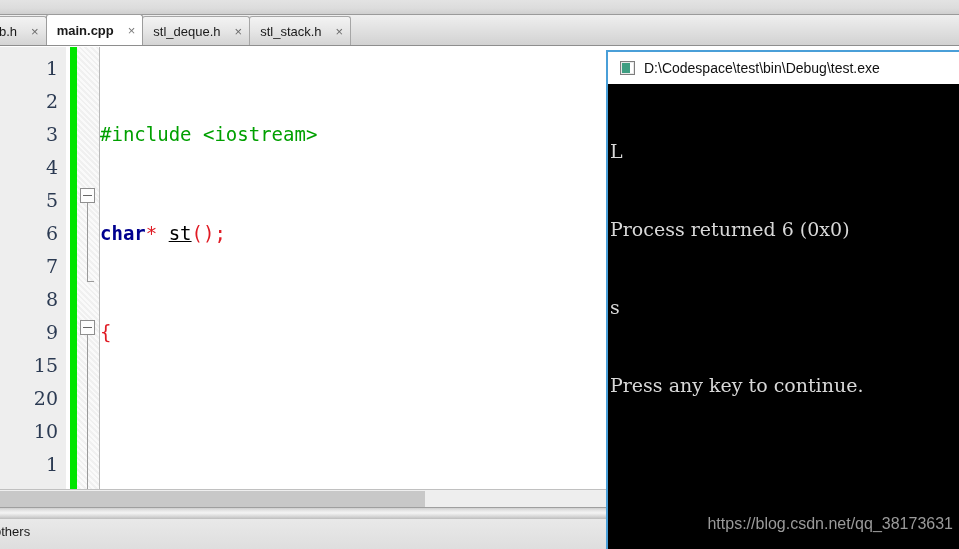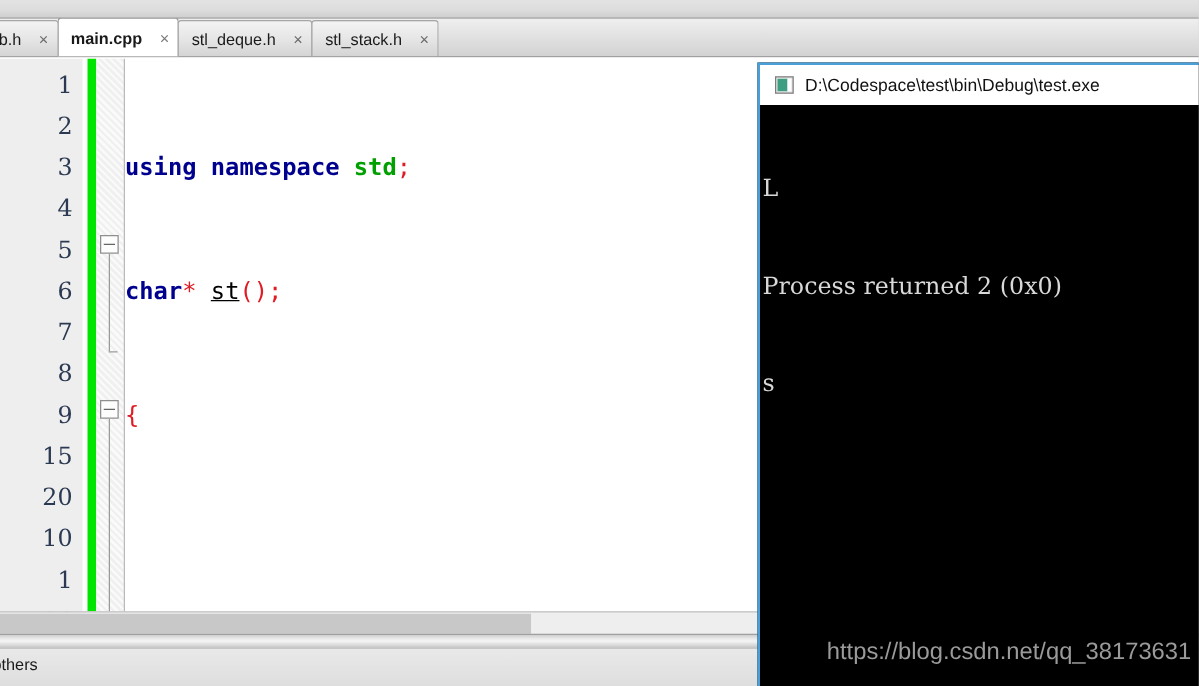--- a/index.html
+++ b/index.html
@@ -89,21 +89,21 @@
   .ctitle{height:32px;background:#ffffff;display:flex;align-items:center;padding-left:12px;}
   .cicon{width:15px;height:14px;border:1px solid #7d7d7d;background:#e8e8e8;
     position:relative;box-sizing:border-box;margin-right:9px;flex:none;}
   .cicon::before{content:"";position:absolute;left:1px;top:1px;width:8px;height:10px;background:#3e9e82;}
   .cicon::after{content:"";position:absolute;right:1px;top:1px;width:3px;height:10px;background:#ffffff;}
   .ctitle-text{font-size:14px;color:#111;font-family:"Liberation Sans",sans-serif;white-space:nowrap;}
   .cbody{position:absolute;left:0;top:32px;right:0;bottom:0;background:#000;
     font-family:"DejaVu Serif", serif;font-size:19px;color:#d8d8d8;
     line-height:26px;padding:2px 0 0 2px;white-space:pre;}
   .watermark{position:absolute;right:6px;bottom:16px;
-    font-family:"Liberation Sans",sans-serif;font-size:19px;color:#9a9a9a;}
+    font-family:"Liberation Sans",sans-serif;font-size:16px;color:#9a9a9a;}
 </style>
 </head>
 <body>
 
 <div id="ide">
 
   <div class="top-strip"></div>
 
   <div class="tabbar">
     <div class="tabs">
@@ -153,21 +153,21 @@
 
     <div class="foldmargin">
       <div class="foldbox" style="top:141px;"></div>
       <div class="foldline" style="top:156px;height:78px;"></div>
       <div class="foldfoot" style="top:234px;"></div>
       <div class="foldbox" style="top:273px;"></div>
       <div class="foldline" style="top:288px;height:155px;"></div>
     </div>
 
     <div class="code">
-      <div class="ln"><span class="k">using namespace </span><span class="std">std</span><span class="op">;</span></div>
+      <div class="ln"><span class="pre">#include </span><span class="inc">&lt;iostream&gt;</span></div>
       <div class="ln"><span class="k">char</span><span class="op">*</span> <span class="id">st</span><span class="op">();</span></div>
       <div class="ln"><span class="op">{</span></div>
       
       
       
       
       
       
       
       
@@ -188,17 +188,18 @@
   </div>
 </div>
 
 <div class="console">
   <div class="ctitle">
     <span class="cicon"></span>
     <span class="ctitle-text">D:\Codespace\test\bin\Debug\test.exe</span>
   </div>
   <div class="cbody">
     <div>L</div>
-    <div>Process returned 2 (0x0)</div>
+    <div>Process returned 6 (0x0)</div>
     <div>s</div>
+    <div>Press any key to continue.</div>
   </div>
   <div class="watermark">https://blog.csdn.net/qq_38173631</div>
 </div>
 
 </body></html>

